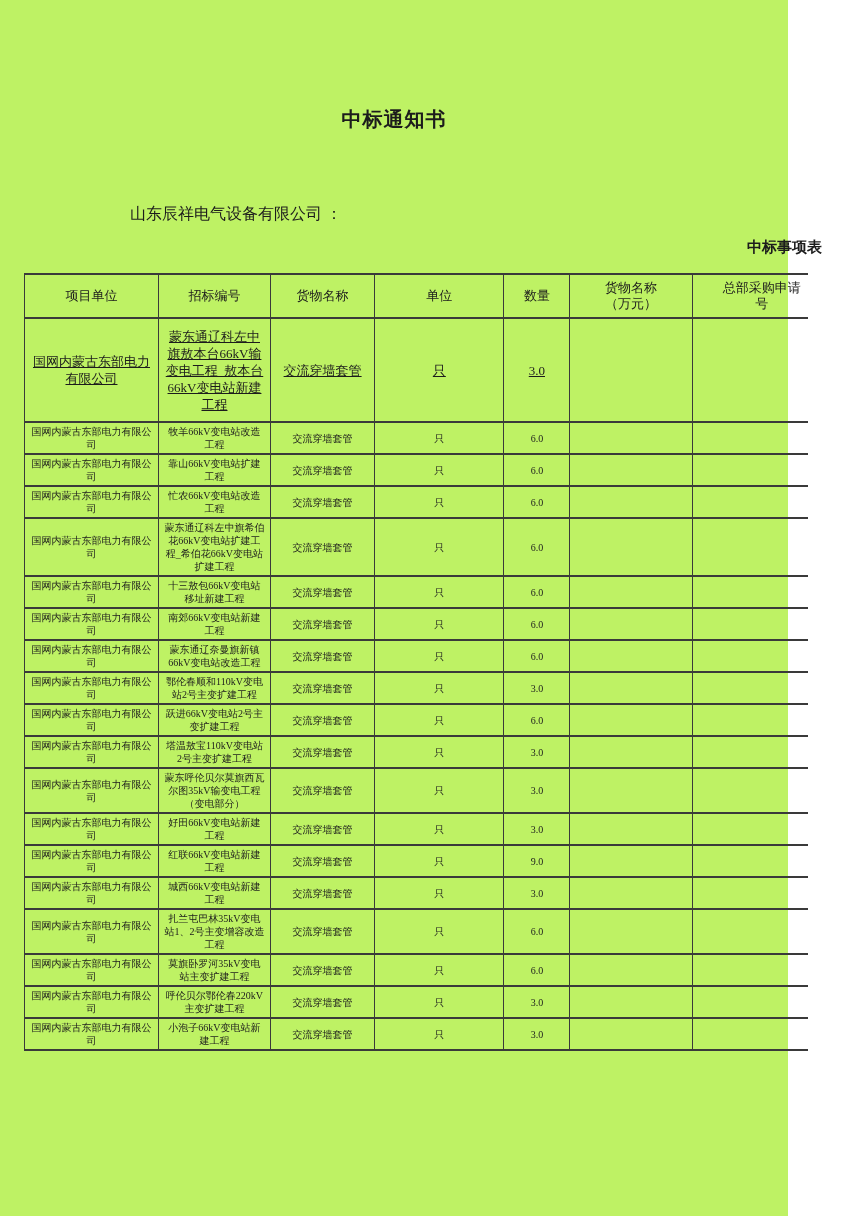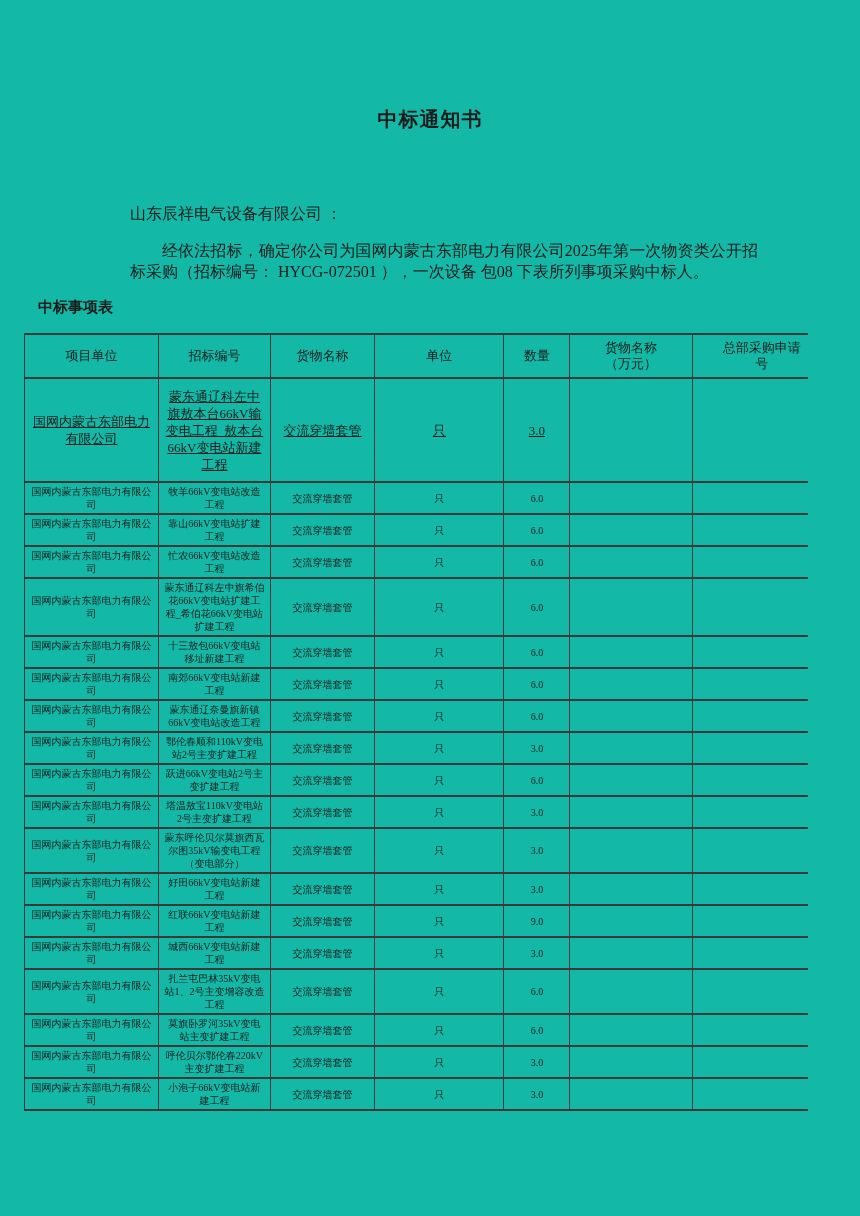--- a/index.html
+++ b/index.html
@@ -9,23 +9,23 @@
   }
   body {
     width: 860px;
     height: 1216px;
     font-family: "Liberation Serif", "DejaVu Serif", serif;
     color: #1c1c1c;
     overflow: hidden;
   }
   .page {
     position: relative;
-    width: 860px;
+    width: 788px;
     height: 1216px;
-    background: #14b8a6;
+    background: #bef264;
   }
   .doc-title {
     margin: 0;
     padding-top: 106px;
     text-align: center;
     font-size: 20px;
     font-weight: bold;
     letter-spacing: 1px;
   }
   .content {
@@ -41,21 +41,21 @@
     margin-top: 15px;
     font-size: 16px;
     line-height: 21px;
     text-indent: 2em;
     text-align: justify;
   }
   .table-title {
     margin-top: 13px;
     margin-left: 38px;
     width: 784px;
-    text-align: left;
+    text-align: right;
     font-size: 15px;
     font-weight: bold;
   }
   table.award-table {
     margin-top: 16px;
     margin-left: 24px;
     width: 784px;
     border-collapse: collapse;
     table-layout: fixed;
     border-top: 2px solid #3a3a3a;
@@ -101,21 +101,20 @@
 </style>
 </head>
 <body>
 
 <div class="page">
 
   <h1 class="doc-title">中标通知书</h1>
 
   <div class="content">
     <div class="addressee">山东辰祥电气设备有限公司 ：</div>
-    <p class="body-para">经依法招标，确定你公司为国网内蒙古东部电力有限公司2025年第一次物资类公开招标采购（招标编号： HYCG-072501 ），一次设备 包08 下表所列事项采购中标人。</p>
   </div>
 
   <div class="table-title">中标事项表</div>
 
   <table class="award-table">
     <colgroup>
       <col style="width:17.1%">
       <col style="width:14.3%">
       <col style="width:13.3%">
       <col style="width:16.5%">

